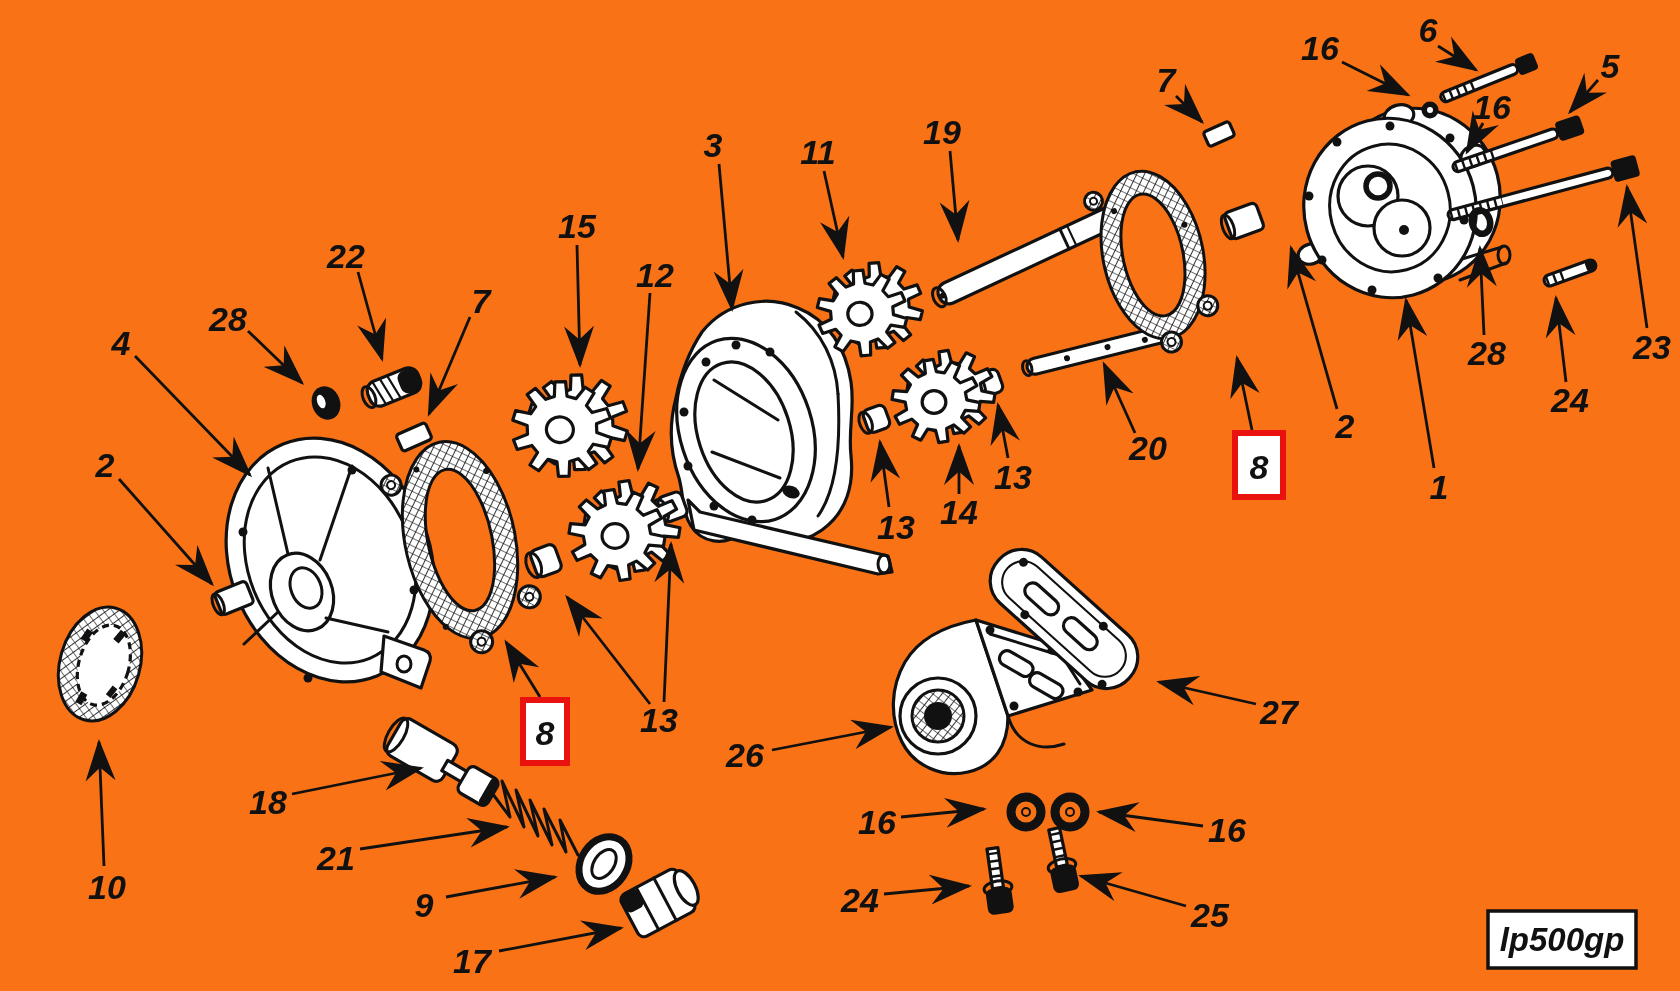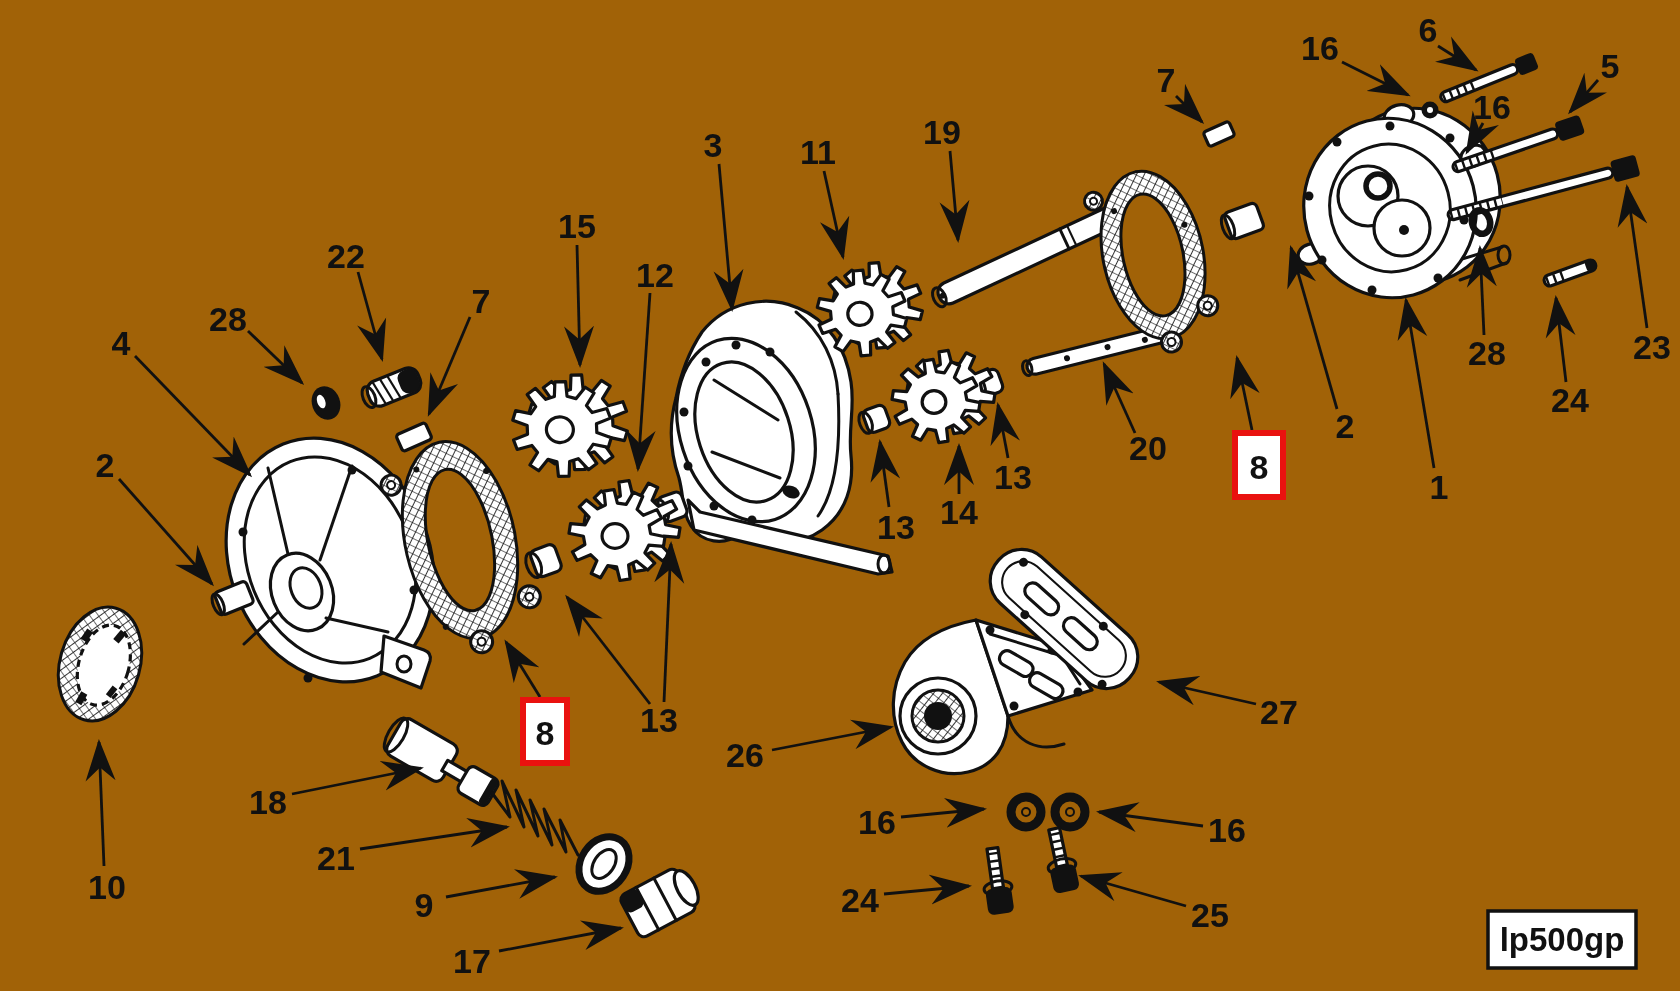--- a/index.html
+++ b/index.html
@@ -1,17 +1,17 @@
 <!DOCTYPE html>
 <html><head>
 <meta charset="utf-8">
 <style>
   html,body{margin:0;padding:0;background:#ffffff;}
-  .stage{position:relative;width:1680px;height:991px;background:#a16207;
-         font-family:"Liberation Sans",sans-serif;overflow:hidden;}
+  .stage{position:relative;width:1680px;height:991px;background:#f97316;
+         font-family:"Liberation Sans",sans-serif;overflow:hidden;font-style:italic;}
   svg{position:absolute;left:0;top:0;}
   .s  {fill:#ffffff;stroke:#111111;stroke-width:3.2;stroke-linejoin:round;}
   .ln {fill:none;stroke:#111111;stroke-width:3;stroke-linecap:round;stroke-linejoin:round;}
   .thin{fill:none;stroke:#111111;stroke-width:2.1;}
   .dk {fill:#111111;stroke:none;}
   .hx {fill:url(#xh);stroke:#111111;stroke-width:3;}
   .thr{stroke:#111111;stroke-width:9;stroke-dasharray:2.4 5.2;fill:none;}
   .ldr{stroke:#111111;stroke-width:2.8;fill:none;}
   .num{font-family:"Liberation Sans",sans-serif;font-weight:bold;font-size:34px;
        fill:#111111;text-anchor:middle;}

